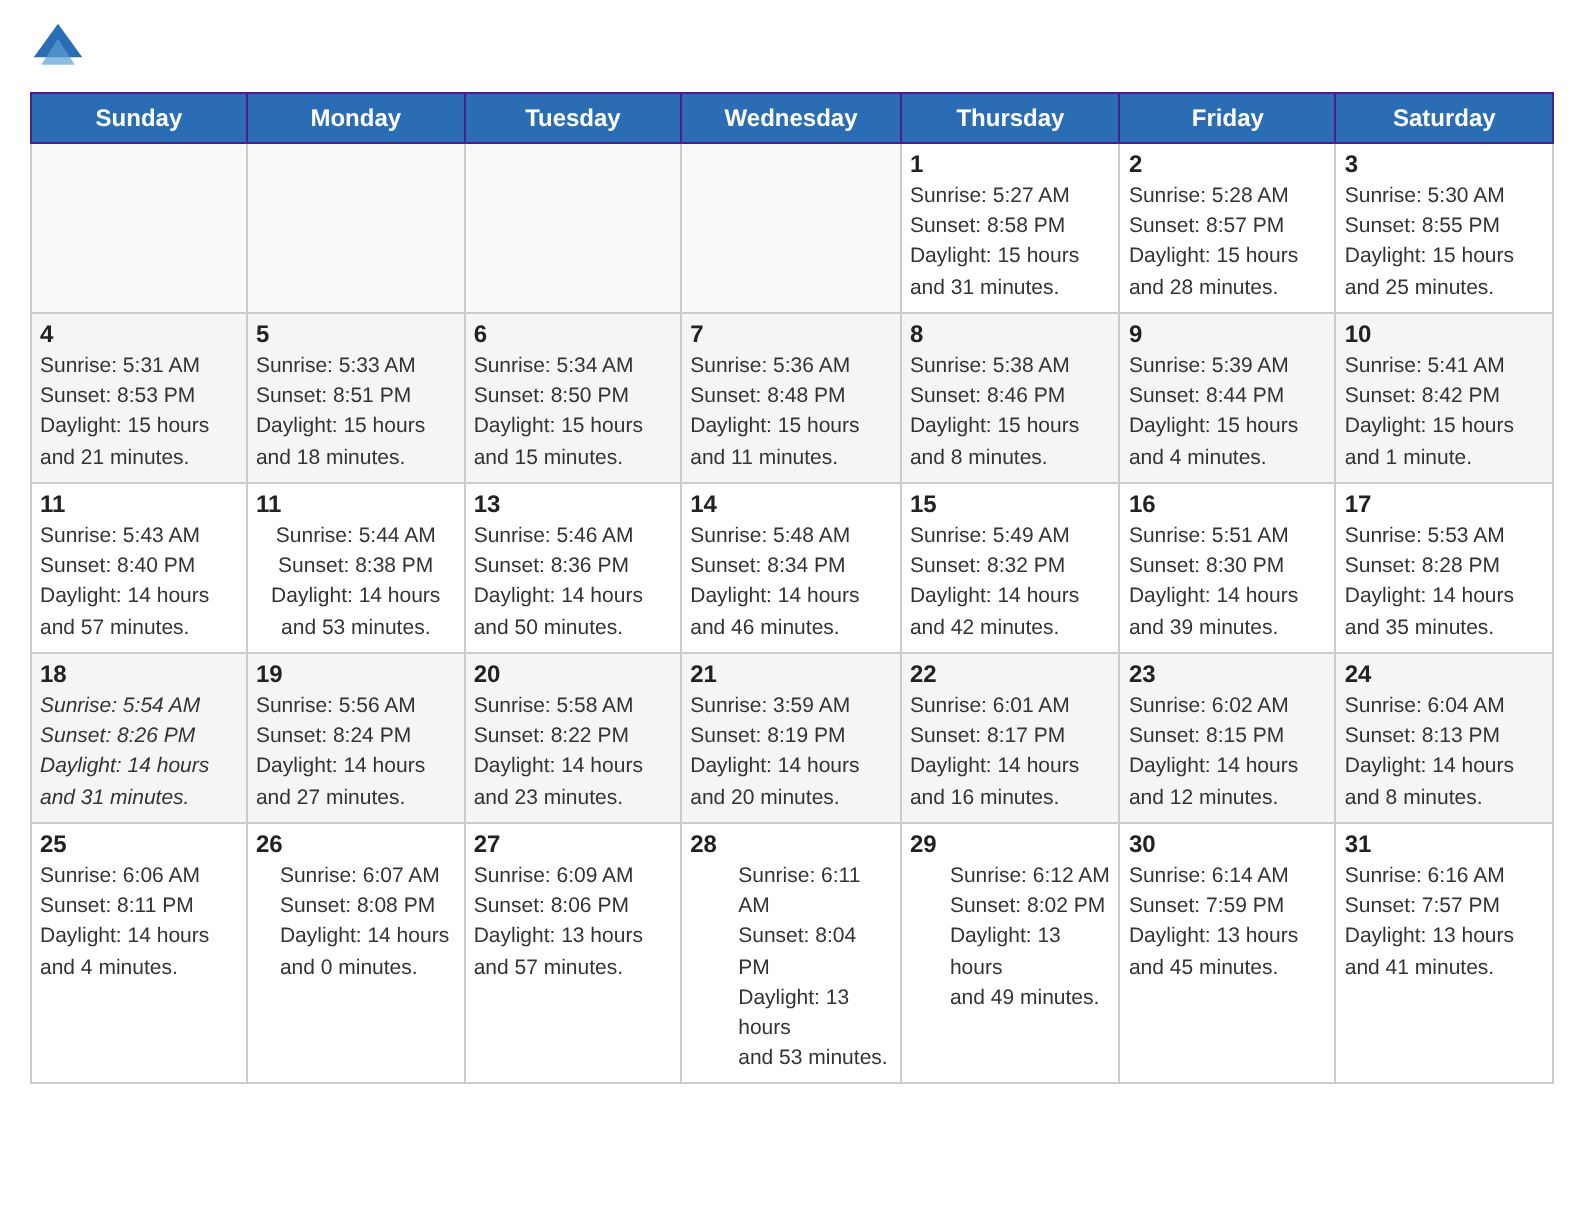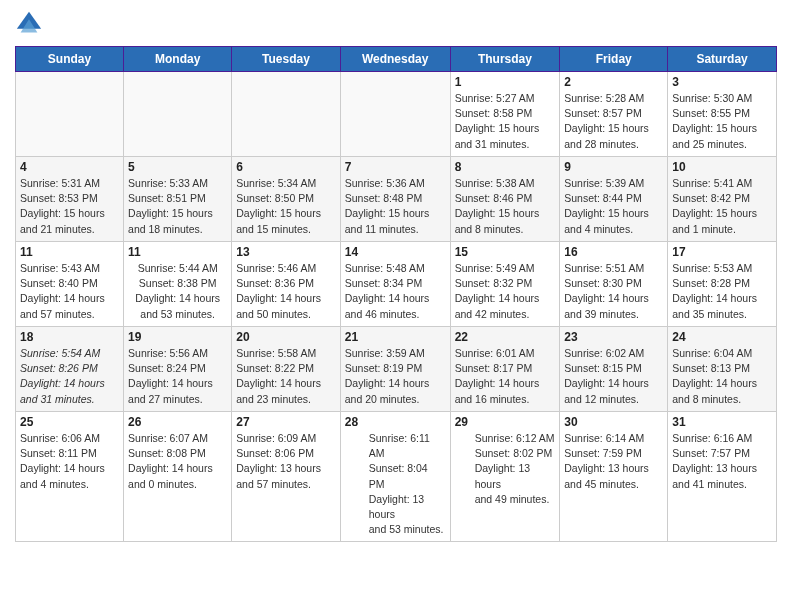--- a/index.html
+++ b/index.html
@@ -304,21 +304,21 @@
       <tr>
         <td>
           <span class="day-number">25</span>
           <div class="day-info" style="white-space: pre-line;">Sunrise: 6:06 AM
 Sunset: 8:11 PM
 Daylight: 14 hours
 and 4 minutes.</div>
         </td>
         <td>
           <span class="day-number">26</span>
-          <div class="day-info" style="white-space: pre-line;">Sunrise: 6:07 AM
+          <div class="day-info" style="white-space: pre-line; margin-left: 12px;">Sunrise: 6:07 AM
 Sunset: 8:08 PM
 Daylight: 14 hours
 and 0 minutes.</div>
         </td>
         <td>
           <span class="day-number">27</span>
           <div class="day-info" style="white-space: pre-line;">Sunrise: 6:09 AM
 Sunset: 8:06 PM
 Daylight: 13 hours
 and 57 minutes.</div>

